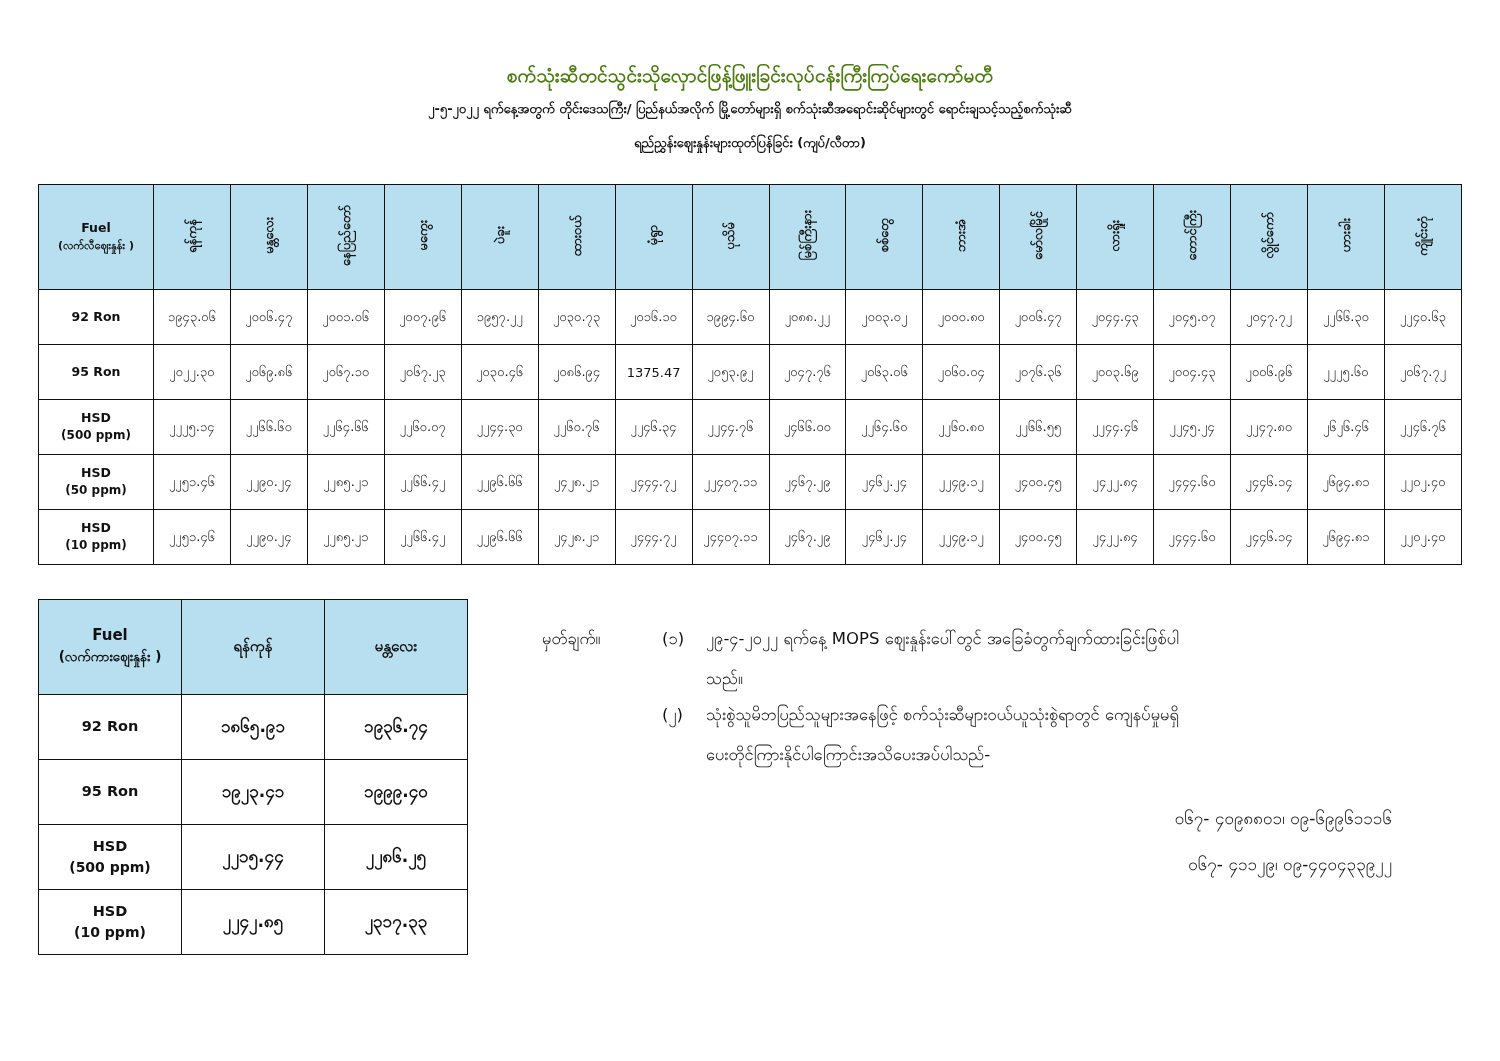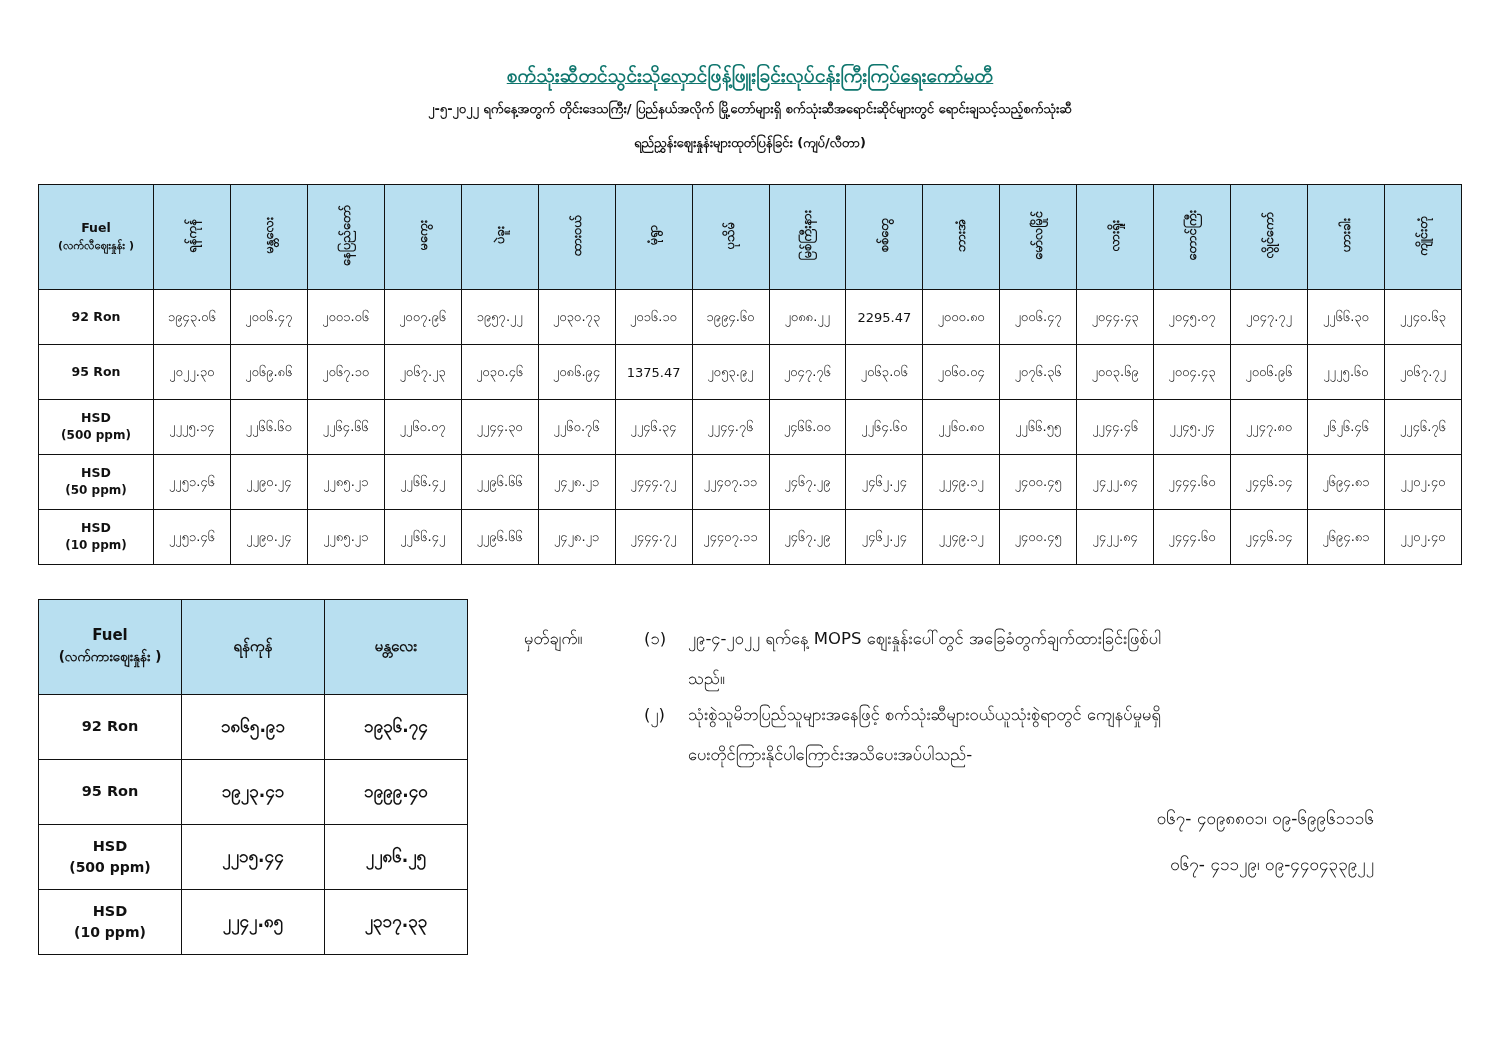--- a/index.html
+++ b/index.html
@@ -25,22 +25,21 @@
   
   .heading {
     text-align: center;
     padding: 58px 120px 0 120px;
   }
   .heading .line {
     font-size: 19px;
     line-height: 34px;
     letter-spacing: 0.2px;
     font-weight: 600;
-    color: #0f766e;
-    text-decoration: underline;
+    color: #4d7c0f;
   }
   .heading .line2 {
     font-size: 13px;
     line-height: 34px;
     font-weight: 600;
   }
 
   
   .main-table-wrap {
     margin: 24px 38px 0 38px;
@@ -133,21 +132,21 @@
   table.retail tbody td.rlabel {
     font-size: 14.5px;
     line-height: 1.5;
     font-weight: 700;
   }
   table.retail tbody td.rlabel .sub { font-size: 14px; }
   table.retail tbody td.val { font-size: 17px; font-weight: 600; }
 
   
   .notes {
-    margin-left: 56px;
+    margin-left: 74px;
     width: 880px;
     padding-top: 22px;
     font-size: 16px;
     line-height: 36px;
   }
   .note-row {
     display: flex;
     align-items: flex-start;
     margin-bottom: 4px;
   }
@@ -231,21 +230,21 @@
           </td>
           <td>၁၉၄၃.၀၆</td>
           <td>၂၀၀၆.၄၇</td>
           <td>၂၀၀၁.၀၆</td>
           <td>၂၀၀၇.၉၆</td>
           <td>၁၉၅၇.၂၂</td>
           <td>၂၀၃၀.၇၃</td>
           <td>၂၀၁၆.၁၀</td>
           <td>၁၉၉၄.၆၀</td>
           <td>၂၀၈၈.၂၂</td>
-          <td>2295.47</td>
+          <td>၂၀၀၃.၀၂</td>
           <td>၂၀၀၀.၈၀</td>
           <td>၂၀၀၆.၄၇</td>
           <td>၂၀၄၄.၄၃</td>
           <td>၂၀၄၅.၀၇</td>
           <td>၂၀၄၇.၇၂</td>
           <td>၂၂၆၆.၃၀</td>
           <td>၂၂၄၀.၆၃</td>
         </tr>
 
         <tr>

